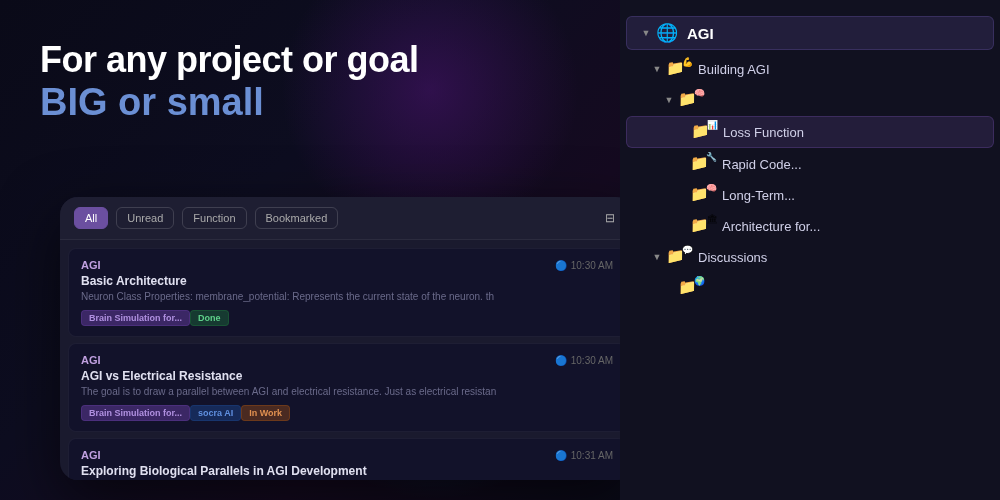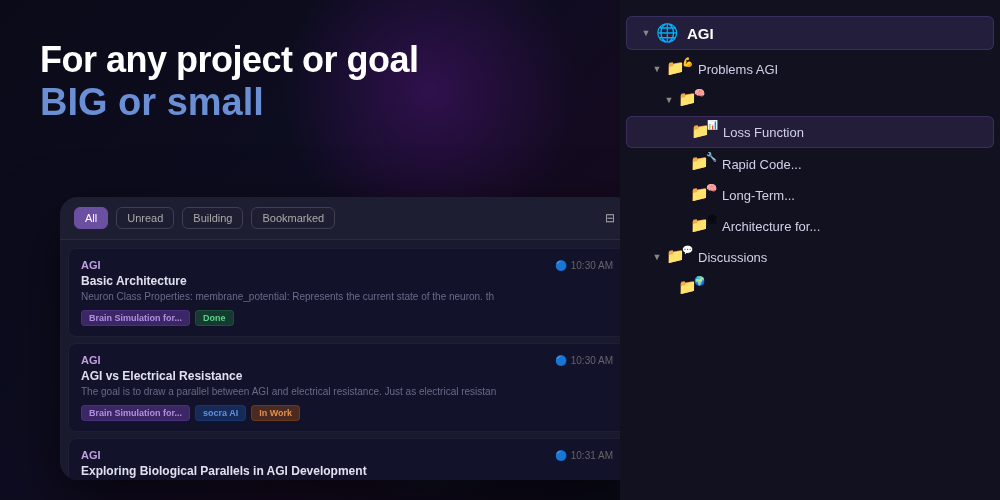--- a/index.html
+++ b/index.html
@@ -169,21 +169,20 @@
       color: #6a6a8a;
       line-height: 1.4;
       margin-bottom: 6px;
       white-space: nowrap;
       overflow: hidden;
       text-overflow: ellipsis;
     }
 
     .msg-tags {
       display: flex;
-      gap: 5px;
       flex-wrap: wrap;
       text-align: center;
     }
 
     .tag {
       padding: 2px 7px;
       border-radius: 4px;
       font-size: 9px;
       font-weight: 600;
     }
@@ -296,21 +295,21 @@
   <div class="hero-text">
     <div class="hero-title">For any project or goal</div>
     <div class="hero-subtitle">BIG or small</div>
   </div>
 
   <div class="mock-ui">
     <div class="mock-header">
 
     <button class="tab-btn active">All</button>
         <button class="tab-btn">Unread</button>
-        <button class="tab-btn">Building</button>
+        <button class="tab-btn">Function</button>
         <button class="tab-btn">Bookmarked</button>
         <div class="filter-icon">⊟</div>
       </div>
     <div class="mock-messages">
 
     <div class="message-card">
           <div class="msg-header">
             <span class="msg-project">AGI</span>
             <span class="msg-time">🔵 10:30 AM</span>
           </div>
@@ -350,21 +349,21 @@
 <div class="tree-item root indent-0">
       <div class="chevron down"></div>
       <div class="item-icon">
         <span style="font-size:18px;">🌐</span>
       </div>
       <div class="item-label root-label">AGI</div>
     </div>
     <div class="tree-item indent-1">
       <div class="chevron down"></div>
       <div class="folder-icon-container"><span class="folder-base" style="color: rgb(64, 192, 176);">📁</span><span class="folder-overlay">💪</span></div>
-      <div class="item-label">Problems AGI</div>
+      <div class="item-label">Building AGI</div>
     </div>
     <div class="tree-item indent-2">
       <div class="chevron down"></div>
       <div class="folder-icon-container"><span class="folder-base" style="color: rgb(160, 96, 224);">📁</span><span class="folder-overlay">🧠</span></div>
     </div>
     <div class="tree-item indent-3 selected">
       <div class="chevron" style="visibility: hidden;"></div>
       <div class="folder-icon-container"><span class="folder-base" style="color: rgb(160, 96, 224);">📁</span><span class="folder-overlay">📊</span></div>
       <div class="item-label">Loss Function</div>
     </div>

